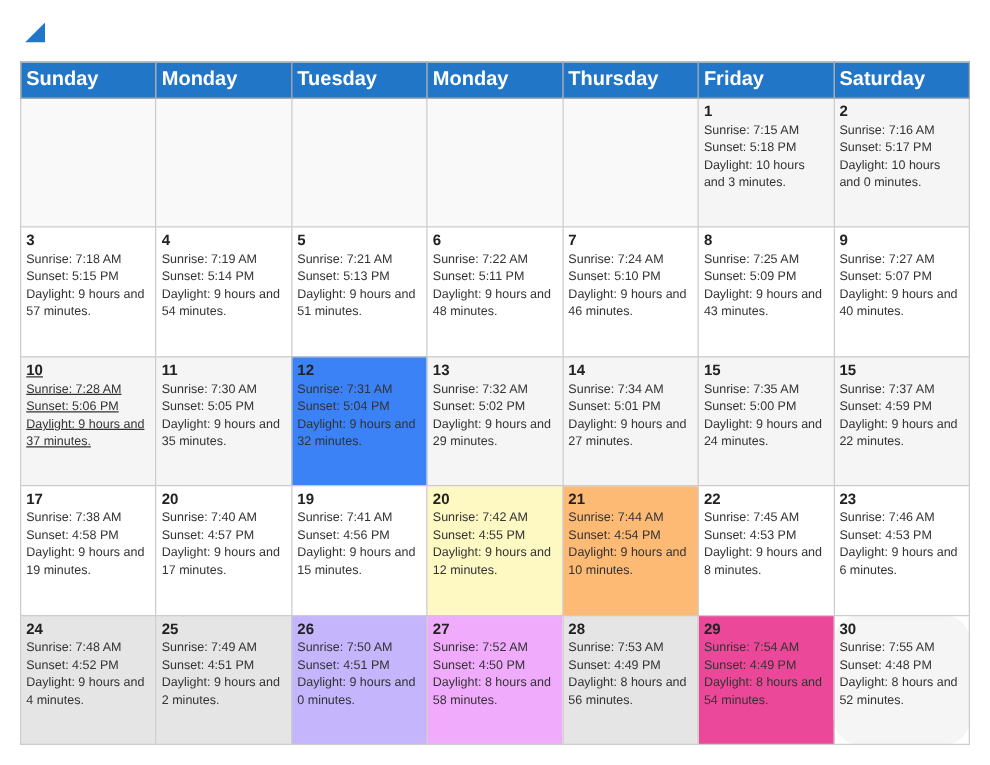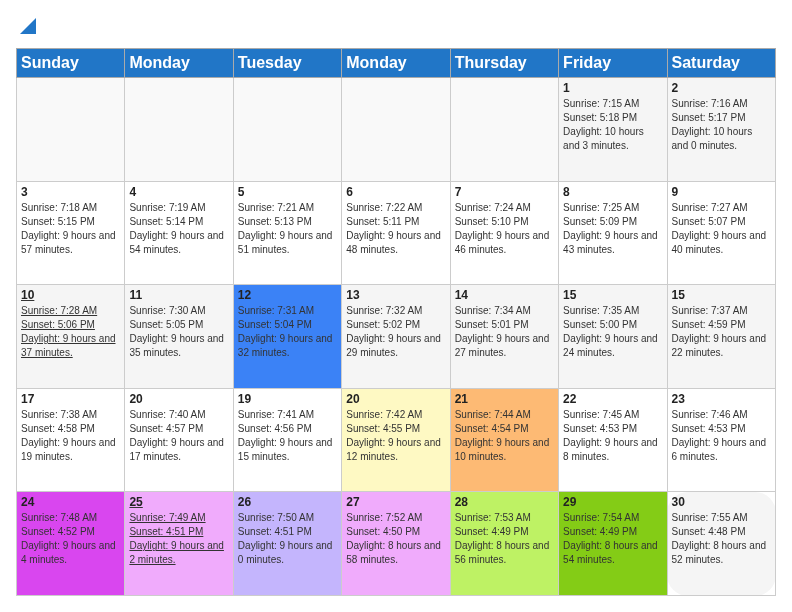--- a/index.html
+++ b/index.html
@@ -225,41 +225,41 @@
           <td style="background: rgb(255, 255, 255);">
             <span class="day-num">22</span>
             <div class="day-info">Sunrise: 7:45 AM<br>Sunset: 4:53 PM<br>Daylight: 9 hours and 8 minutes.</div>
           </td>
           <td style="background: rgb(255, 255, 255);">
             <span class="day-num">23</span>
             <div class="day-info">Sunrise: 7:46 AM<br>Sunset: 4:53 PM<br>Daylight: 9 hours and 6 minutes.</div>
           </td>
         </tr>
         <tr>
-          <td style="background: #d946ef;">
+          <td style="background: #e5e5e5;">
             <span class="day-num">24</span>
             <div class="day-info">Sunrise: 7:48 AM<br>Sunset: 4:52 PM<br>Daylight: 9 hours and 4 minutes.</div>
           </td>
-          <td style="background: #f0abfc; text-decoration: underline;">
+          <td style="background: #e5e5e5;">
             <span class="day-num">25</span>
             <div class="day-info">Sunrise: 7:49 AM<br>Sunset: 4:51 PM<br>Daylight: 9 hours and 2 minutes.</div>
           </td>
           <td style="background: #c4b5fd;">
             <span class="day-num">26</span>
             <div class="day-info">Sunrise: 7:50 AM<br>Sunset: 4:51 PM<br>Daylight: 9 hours and 0 minutes.</div>
           </td>
           <td style="background: #f0abfc;">
             <span class="day-num">27</span>
             <div class="day-info">Sunrise: 7:52 AM<br>Sunset: 4:50 PM<br>Daylight: 8 hours and 58 minutes.</div>
           </td>
-          <td style="background: #bef264;">
+          <td style="background: #e5e5e5;">
             <span class="day-num">28</span>
             <div class="day-info">Sunrise: 7:53 AM<br>Sunset: 4:49 PM<br>Daylight: 8 hours and 56 minutes.</div>
           </td>
-          <td style="background: #84cc16;">
+          <td style="background: #ec4899;">
             <span class="day-num">29</span>
             <div class="day-info">Sunrise: 7:54 AM<br>Sunset: 4:49 PM<br>Daylight: 8 hours and 54 minutes.</div>
           </td>
           <td style="background: rgb(245, 245, 245); border-radius: 21px;">
             <span class="day-num">30</span>
             <div class="day-info">Sunrise: 7:55 AM<br>Sunset: 4:48 PM<br>Daylight: 8 hours and 52 minutes.</div>
           </td>
         </tr>
       </tbody>
   </table>

